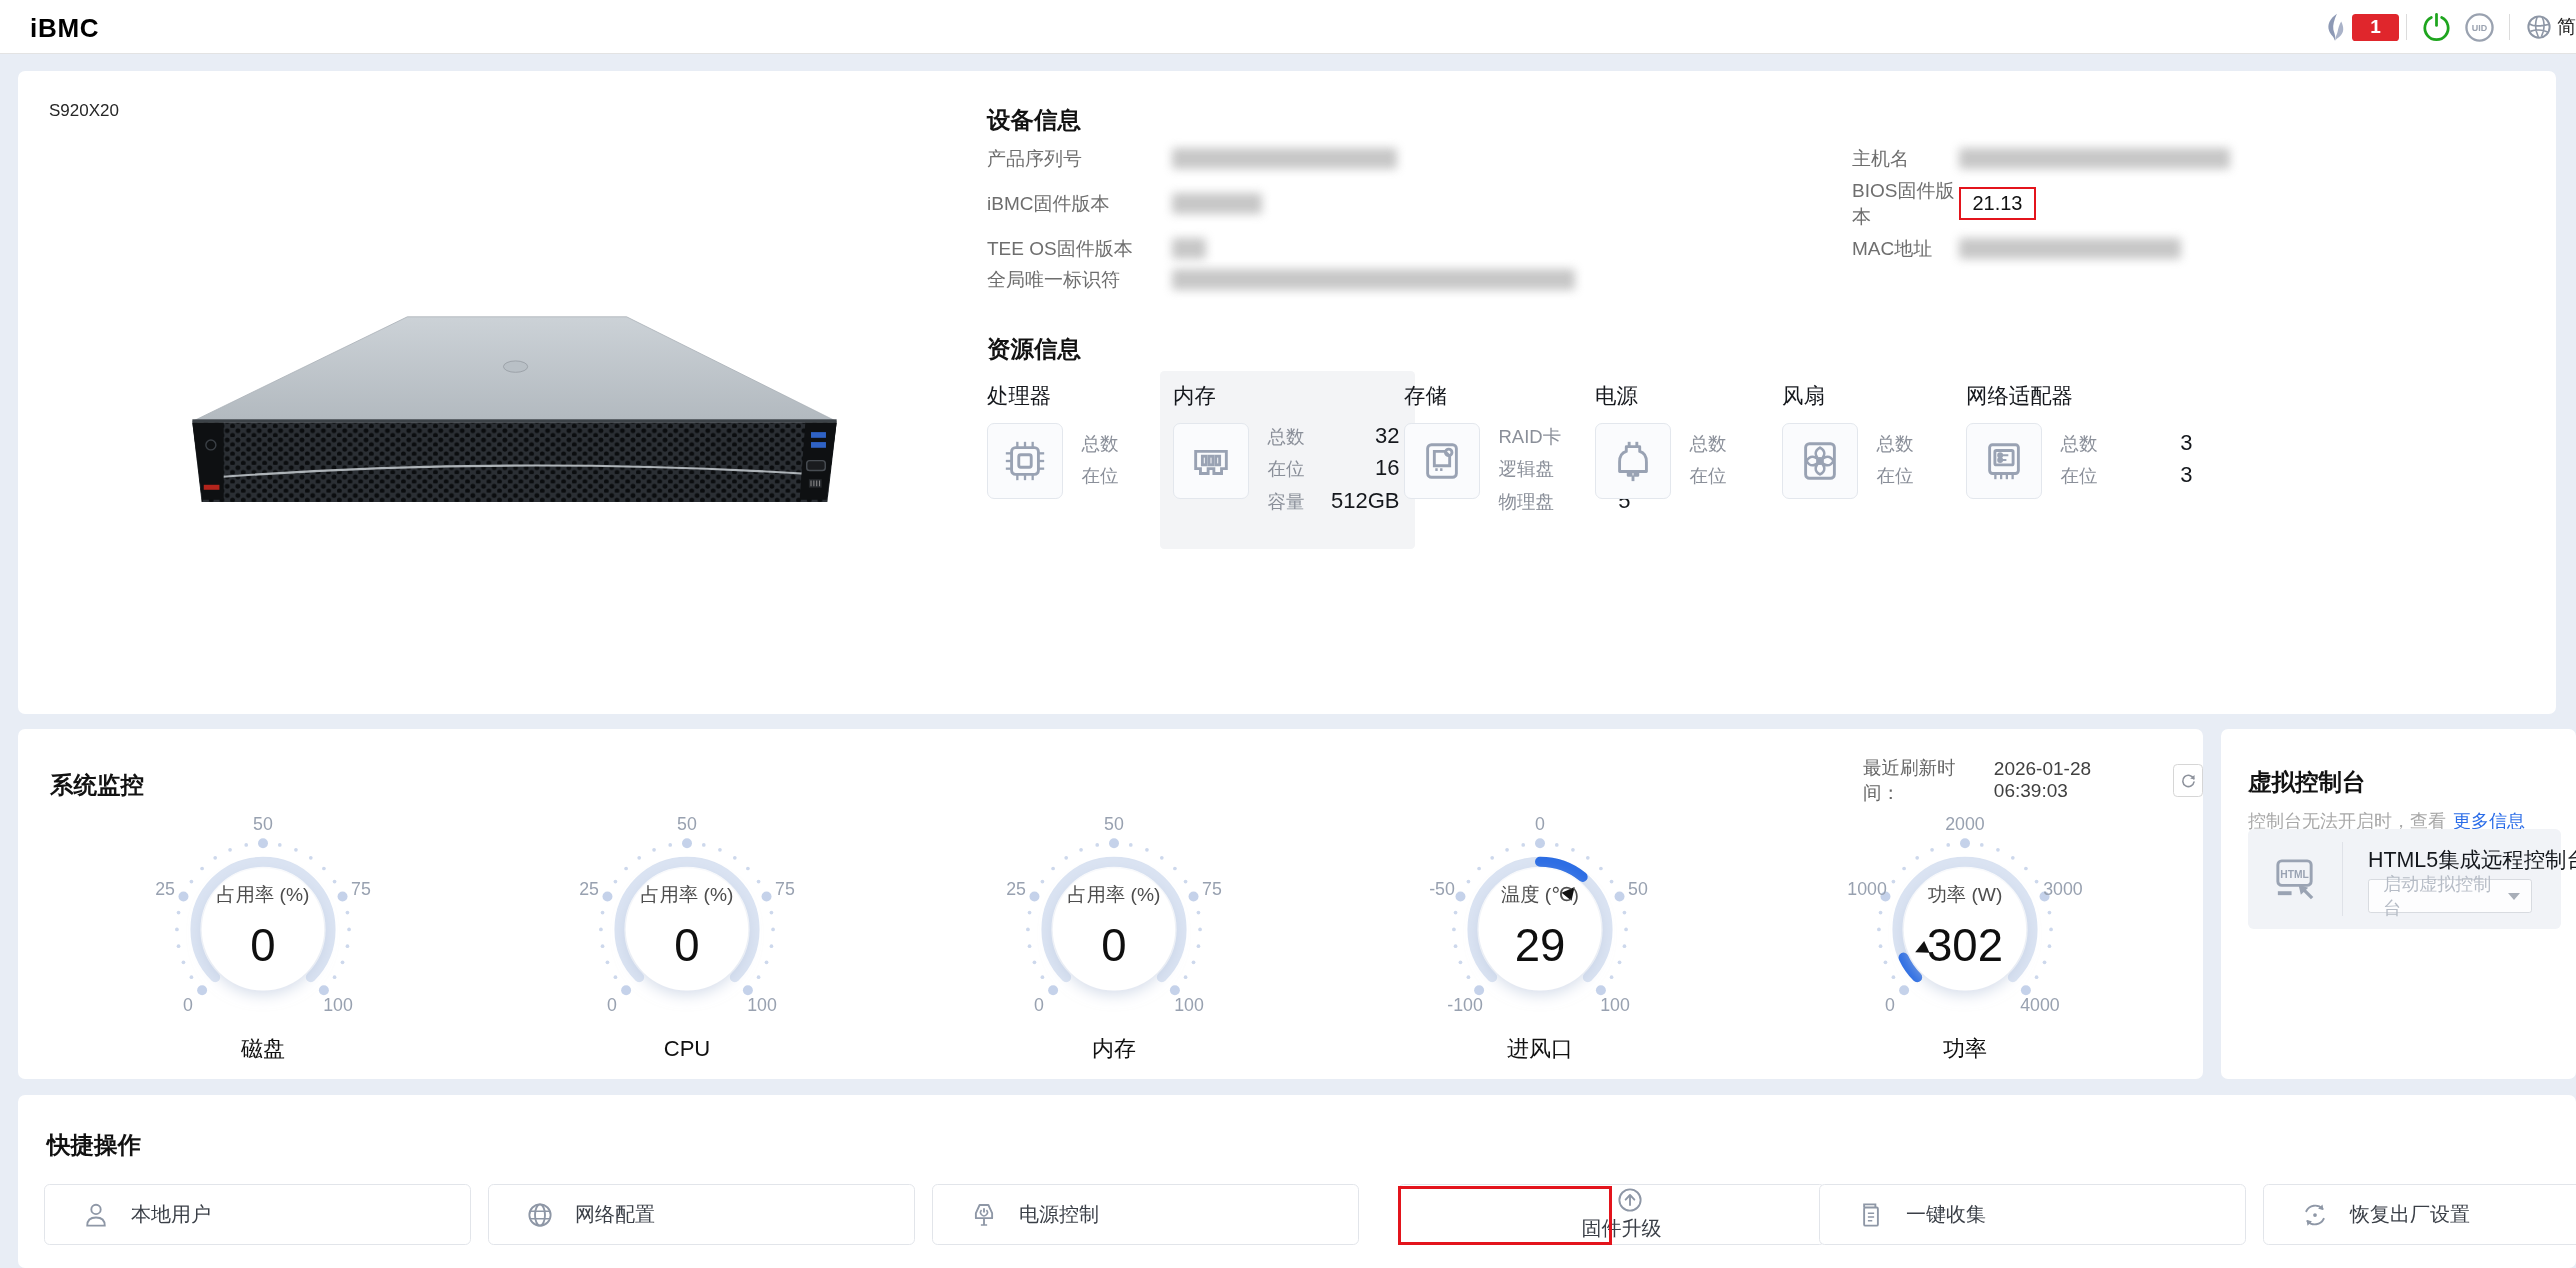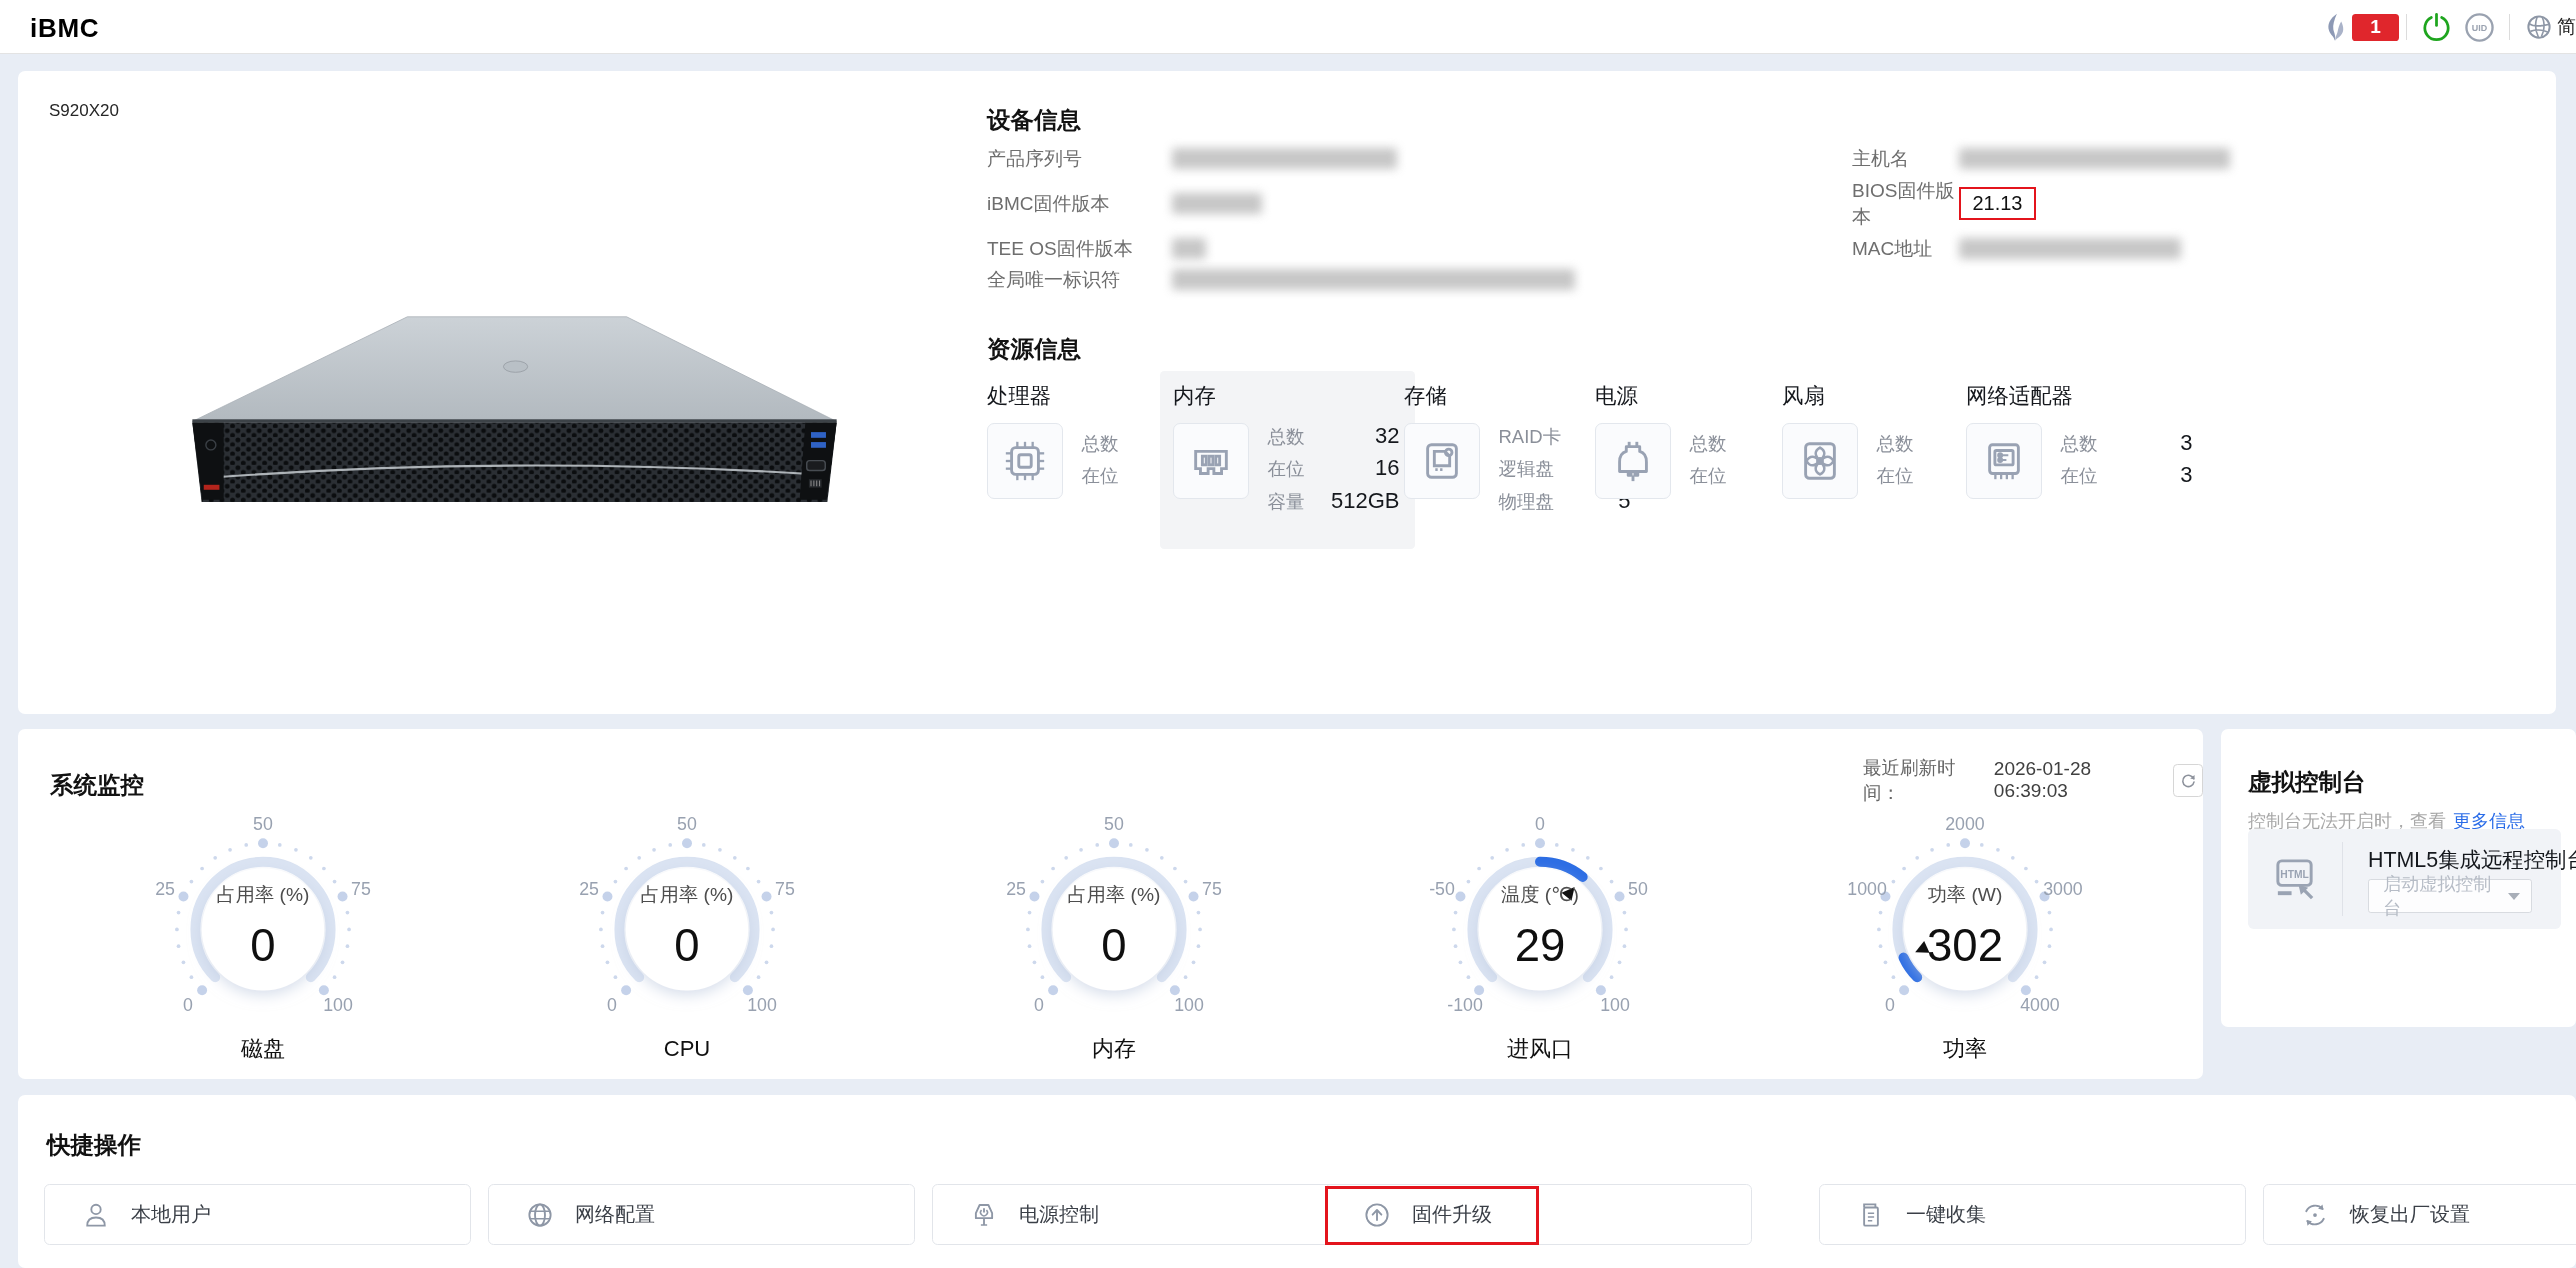--- a/index.html
+++ b/index.html
@@ -19,21 +19,21 @@
   .nav-item.active { color:#2a6ce8; font-weight:600; }
   .top-icons { position:absolute; left:2315px; top:0; height:54px; }
   .ti { position:absolute; top:0; height:54px; display:flex; align-items:center; }
   .alarm-badge { width:47px; height:27px; background:#e0262c; border-radius:3.6px; color:#fff;
                  font-size:19px; font-weight:700; display:flex; align-items:center; justify-content:center; }
   .vdiv { width:0.7px; height:26px; background:#dcdcdc; }
   
   .panel { position:absolute; background:#fff; border-radius:7.1px; }
   #panel-device  { left:18px; top:71px;  width:2538px; height:643px; }
   #panel-monitor { left:18px; top:729px; width:2185px; height:350px; }
-  #panel-console { left:2221px; top:729px; width:355px; height:298px; }
+  #panel-console { left:2221px; top:729px; width:355px; height:350px; }
   #panel-quick   { left:18px; top:1095px; width:2558px; height:173px; overflow:hidden; }
   .sec-title { font-size:23.5px; font-weight:700; color:#121212; }
   
   #model-label { position:absolute; left:31px; top:30px; font-size:17px; color:#262626; }
   #server-art { position:absolute; left:153px; top:227px; width:687px; height:207px; }
   #dev-title { position:absolute; left:969px; top:33px; }
   .dev-field { position:absolute; height:27px; display:flex; align-items:center; }
   .dev-label { font-size:19px; color:#6e6e6e; flex:0 0 auto; }
   .redacted { height:21.4px; border-radius:2.8px; background:#b9b9b9; filter:blur(5px); opacity:.8; }
   .bios-box { border:2.8px solid #e3141c; padding:2.8px 11.4px; font-size:20px; color:#111; }
@@ -642,21 +642,21 @@
           <svg width="30" height="30" viewBox="0 0 48 48" fill="none" stroke="#8e97a6" stroke-width="3" stroke-linejoin="round">
      <path d="M17 8 h14 l6 13 v8 h-26 v-8 z"></path>
      <line x1="24" y1="13" x2="24" y2="20"></line>
             <path d="M20 16 a5.5 5.5 0 1 0 8 0" stroke-width="2.4"></path>
      <line x1="24" y1="29" x2="24" y2="40"></line>
             <path d="M19 40 h10" stroke-width="2.4"></path>
           </svg>
         </div>
      <div class="qa-label">电源控制</div>
      </div>
-      <div class="qa-card" style="left: 1307px;">
+      <div class="qa-card" style="left: 1380px; flex-direction: column;">
         <div class="qa-icon">
           <svg width="30" height="30" viewBox="0 0 48 48" fill="none" stroke="#8e97a6" stroke-width="3">
      <circle cx="24" cy="24" r="17"></circle>
             <line x1="24" y1="33" x2="24" y2="17"></line>
      <path d="M17 23.5 l7 -7.5 l7 7.5" stroke-linejoin="round" stroke-linecap="round"></path>
           </svg>
         </div>
      <div class="qa-label">固件升级</div>
      <div class="qa-red"></div>
       </div>

